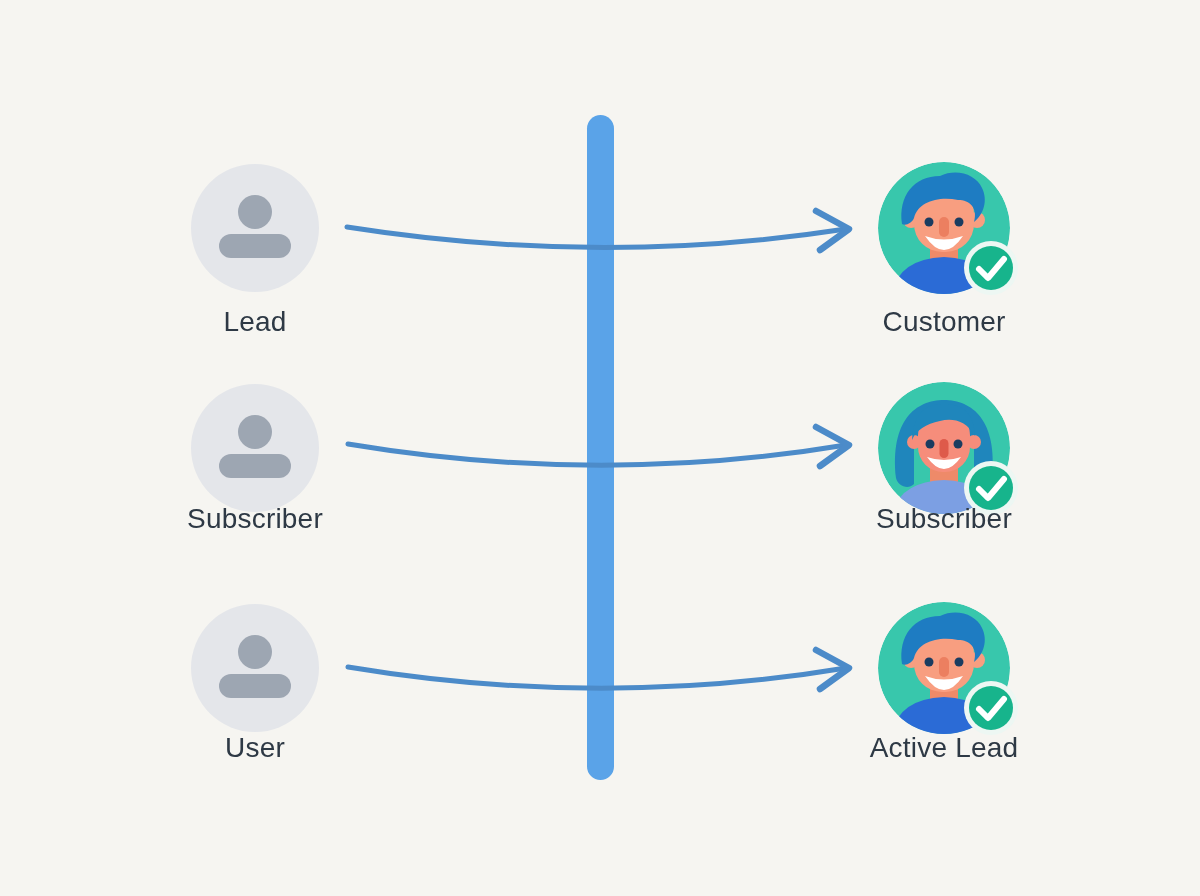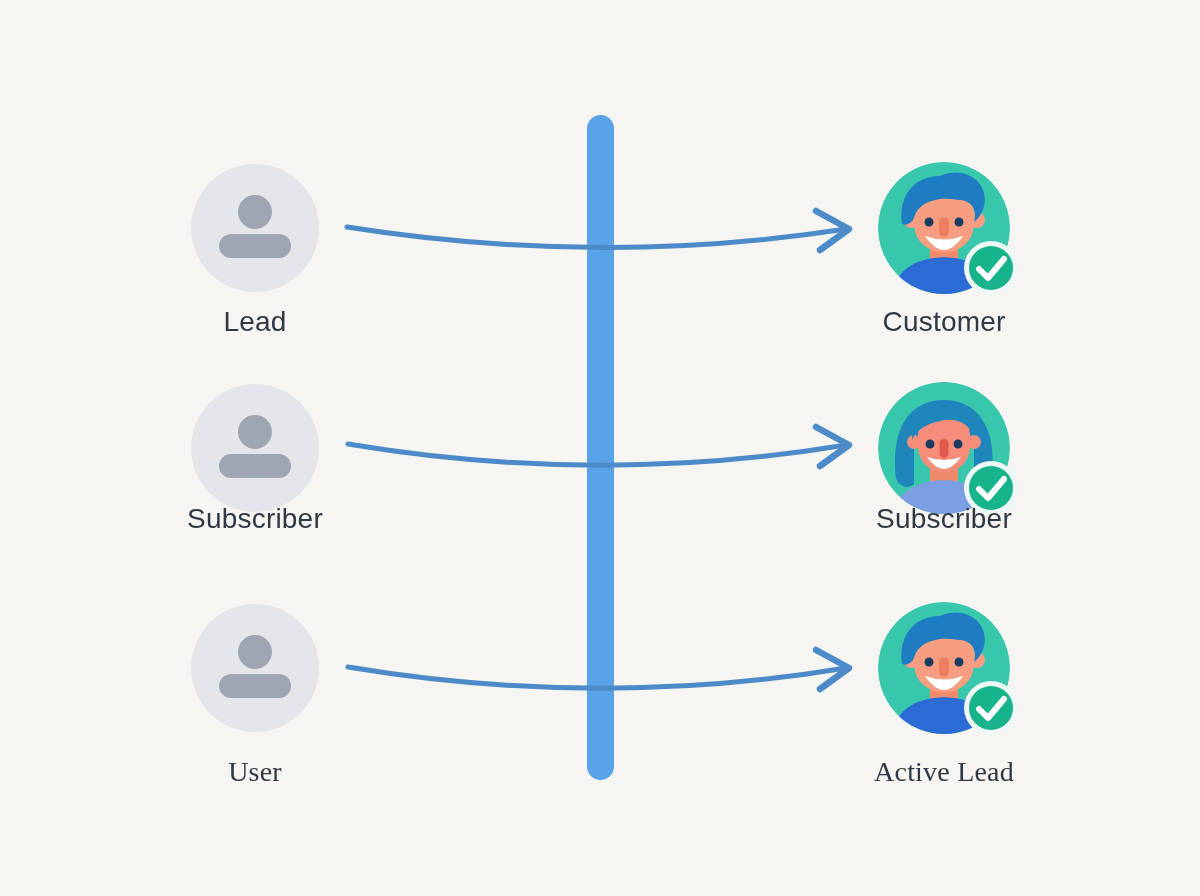--- a/index.html
+++ b/index.html
@@ -86,21 +86,21 @@
   .right-label { left: 794px; }
 
   .r0 .left-avatar  { top: 164px; }
   .r0 .right-avatar { top: 162px; }
   .r0 .row-label    { top: 306px; }
   .r1 .left-avatar  { top: 384px; }
   .r1 .right-avatar { top: 382px; }
   .r1 .row-label    { top: 503px; }
   .r2 .left-avatar  { top: 604px; }
   .r2 .right-avatar { top: 602px; }
-  .r2 .row-label    { top: 756px; font-family: Liberation Serif, serif; }
+  .r2 .row-label    { top: 732px; }
 </style>
 </head>
 <body>
 
 <div class="stage">
 
   <svg class="connectors" viewBox="0 0 1200 896">
     <rect class="bar" x="587" y="115" width="27" height="665" rx="13.5"></rect>
 
     <g>

